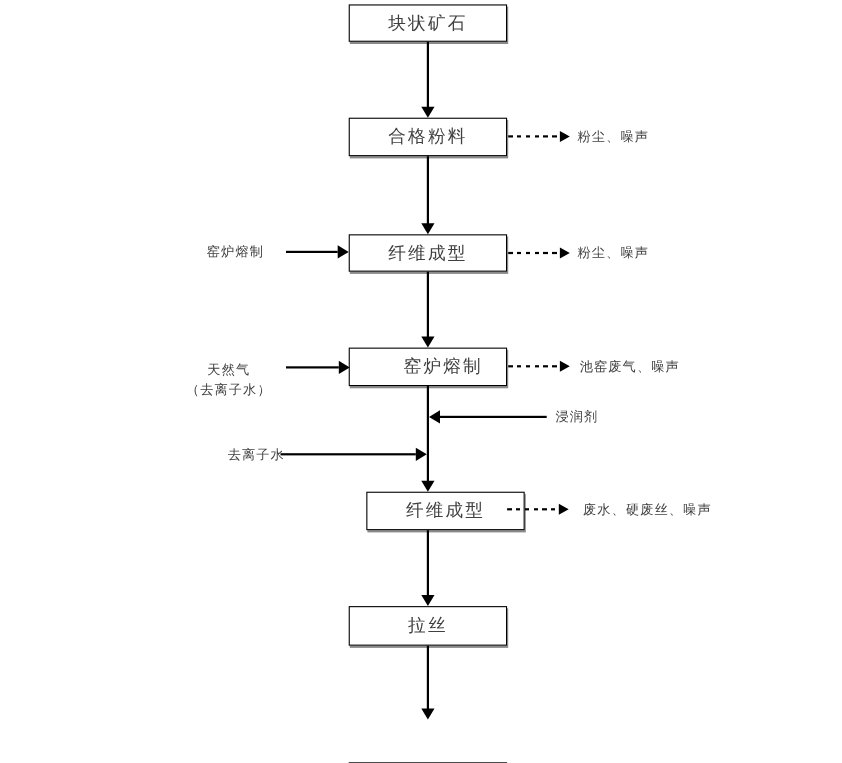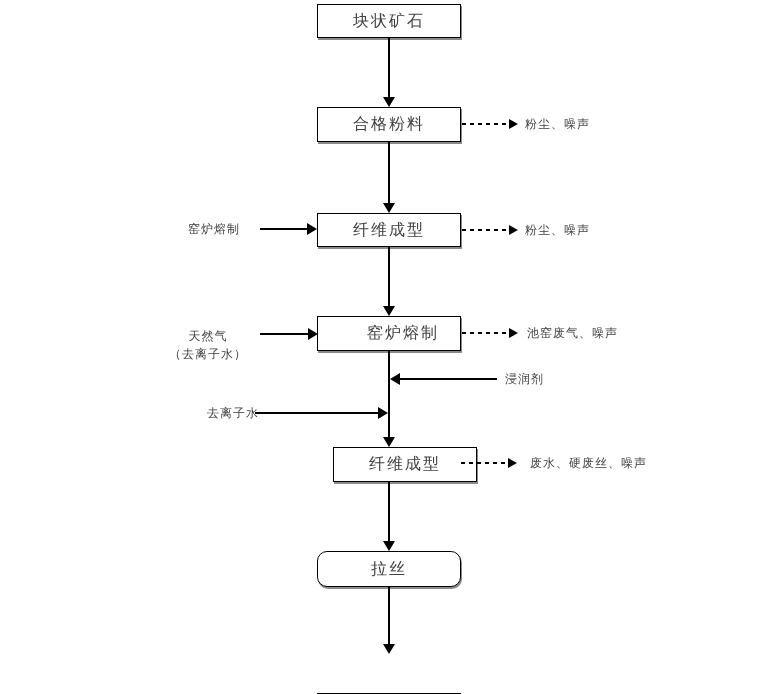--- a/index.html
+++ b/index.html
@@ -27,21 +27,21 @@
     justify-content: center;
     font-size: 16px;
     letter-spacing: 2px;
     white-space: nowrap;
   }
   .n1 { top: 4px;   height: 34px; }
   .n2 { top: 107px; }
   .n3 { top: 213px; height: 34px; }
   .n4 { top: 316px; padding-left: 28px; }
   .n5 { top: 447px; margin-left: 16px; }
-  .n6 { top: 551px; height: 36px; border-radius: 10px; }
+  .n6 { top: 551px; height: 36px; }
   .n7 { top: 654px; height: 36px; margin-top: 39px; }
 
   
   .vline { position: absolute; left: 388px; width: 2px; background: #000; }
   .v1 { top: 38px;  height: 60px; }
   .v2 { top: 142px; height: 62px; }
   .v3 { top: 247px; height: 60px; }
   .v4 { top: 351px; height: 87px; }
   .v5 { top: 482px; height: 60px; }
   .v6 { top: 587px; height: 58px; }

